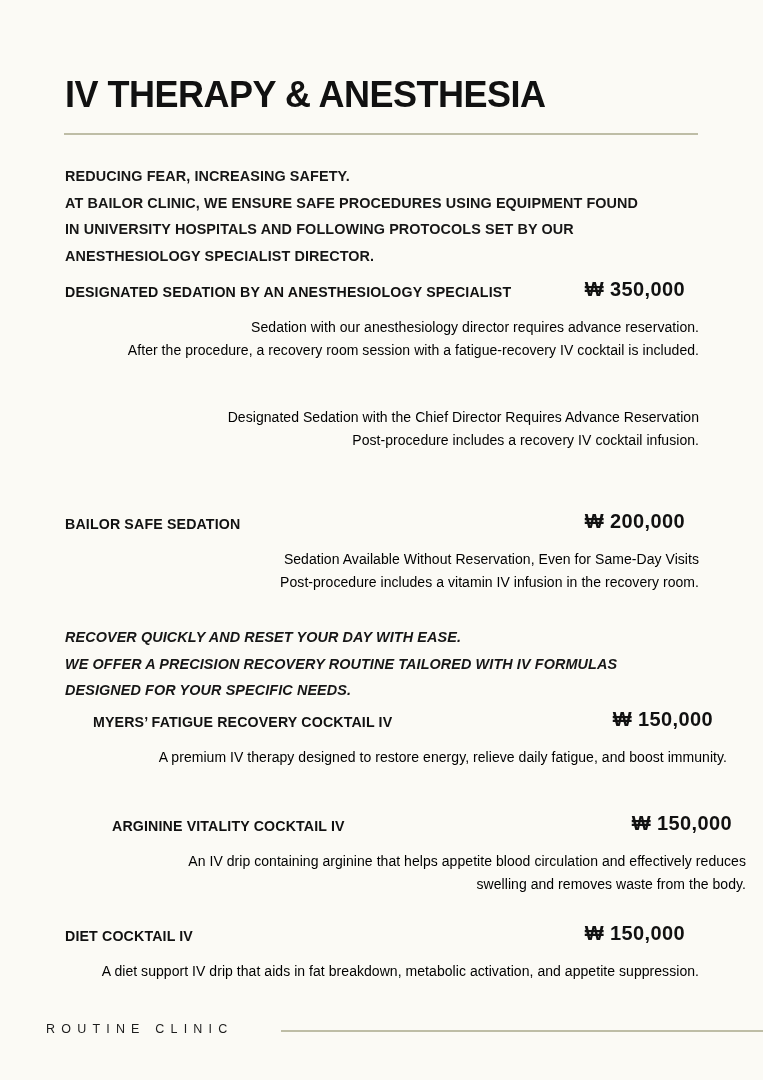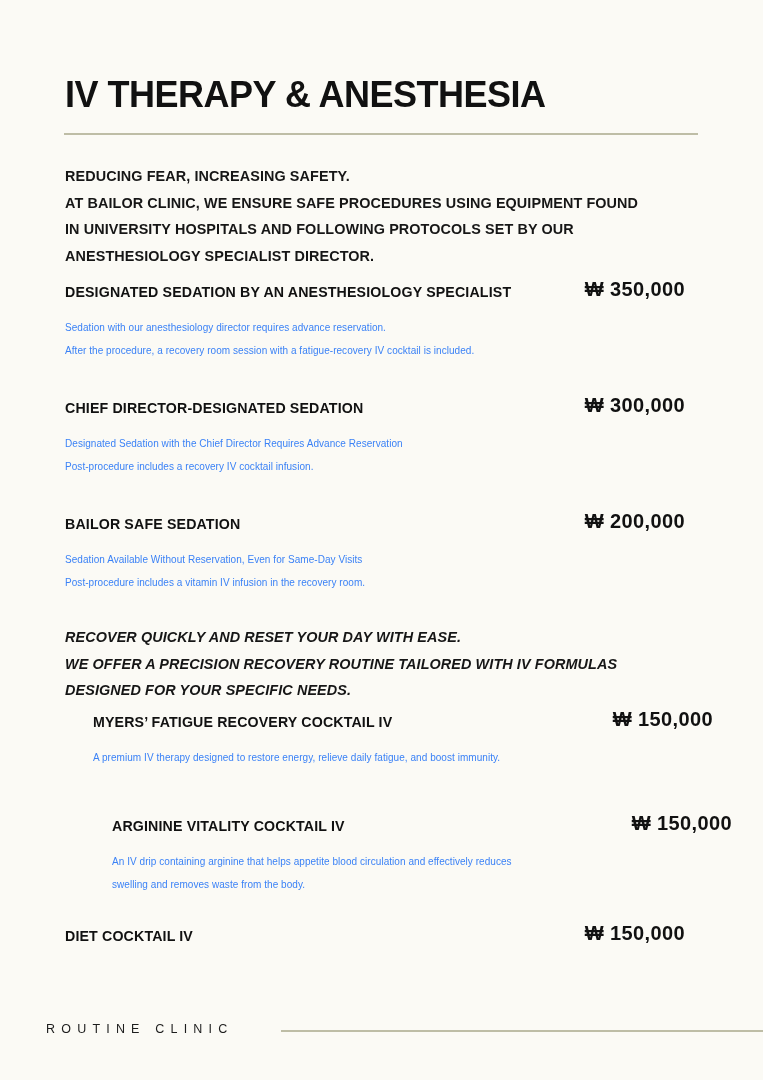--- a/index.html
+++ b/index.html
@@ -96,26 +96,27 @@
     color: #111111;
     white-space: nowrap;
   }
 
   .service-desc {
     margin-top: 6px;
   }
 
   .service-desc .line {
     display: block;
-    font-size: 10px;
+    font-size: 14px;
     font-weight: 400;
     line-height: 23px;
     letter-spacing: 0.05px;
-    color: #3b82f6;
-    white-space: nowrap;
+    color: #000000;
+    white-space: nowrap;
+    text-align: right;
   }
 
   
   .svc-1 { top: 284px; }
   .svc-2 { top: 400px; }
   .svc-3 { top: 516px; }
   .svc-4 { top: 714px; margin-left: 28px; }
   .svc-5 { top: 818px; margin-left: 47px; }
   .svc-6 { top: 928px; }
 
@@ -160,24 +161,20 @@
       <span class="service-name">DESIGNATED SEDATION BY AN ANESTHESIOLOGY SPECIALIST</span>
       <span class="service-price">₩ 350,000</span>
     </div>
     <div class="service-desc">
       <span class="line">Sedation with our anesthesiology director requires advance reservation.</span>
       <span class="line">After the procedure, a recovery room session with a fatigue-recovery IV cocktail is included.</span>
     </div>
   </div>
 
   <div class="service svc-2">
-    <div class="service-head">
-      <span class="service-name">CHIEF DIRECTOR-DESIGNATED SEDATION</span>
-      <span class="service-price">₩ 300,000</span>
-    </div>
     <div class="service-desc">
       <span class="line">Designated Sedation with the Chief Director Requires Advance Reservation</span>
       <span class="line">Post-procedure includes a recovery IV cocktail infusion.</span>
     </div>
   </div>
 
   <div class="service svc-3">
     <div class="service-head">
       <span class="service-name">BAILOR SAFE SEDATION</span>
       <span class="service-price">₩ 200,000</span>
@@ -213,18 +210,21 @@
       <span class="line">An IV drip containing arginine that helps appetite blood circulation and effectively reduces</span>
       <span class="line">swelling and removes waste from the body.</span>
     </div>
   </div>
 
   <div class="service svc-6">
     <div class="service-head">
       <span class="service-name">DIET COCKTAIL IV</span>
       <span class="service-price">₩ 150,000</span>
     </div>
+    <div class="service-desc">
+      <span class="line">A diet support IV drip that aids in fat breakdown, metabolic activation, and appetite suppression.</span>
+    </div>
   </div>
 
   <div class="footer-brand">ROUTINE CLINIC</div>
   <div class="footer-rule"></div>
 
 </div>
 
 </body></html>

